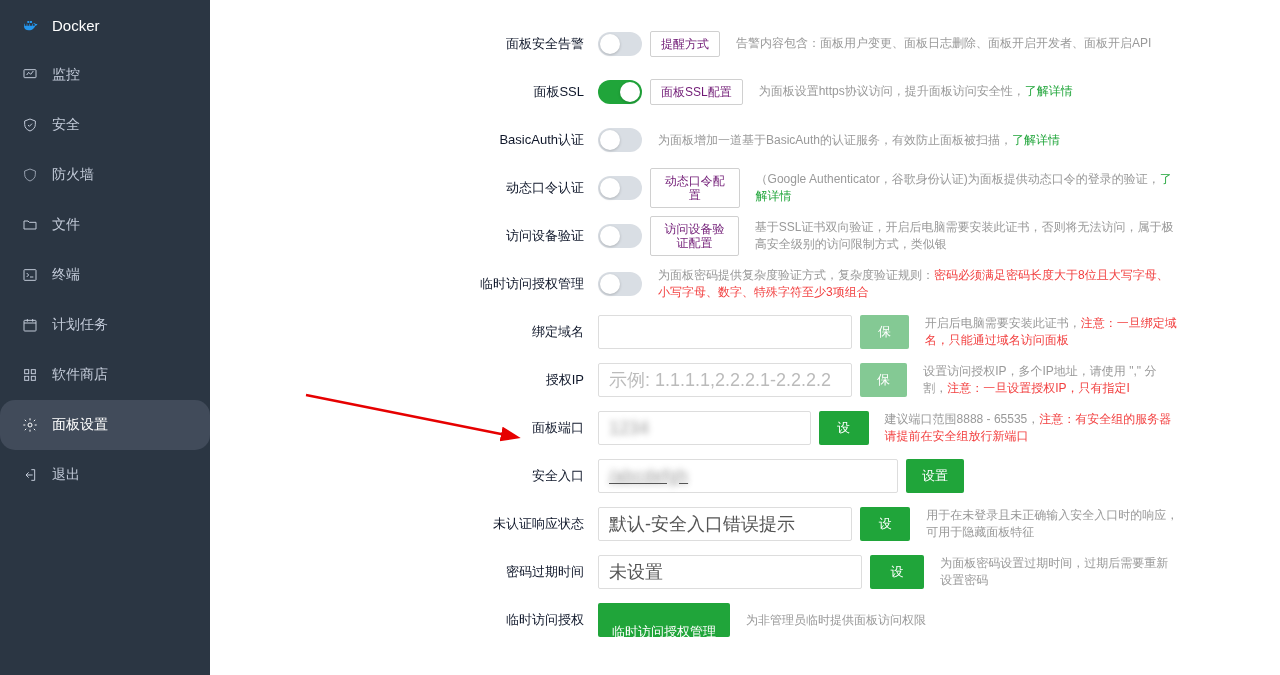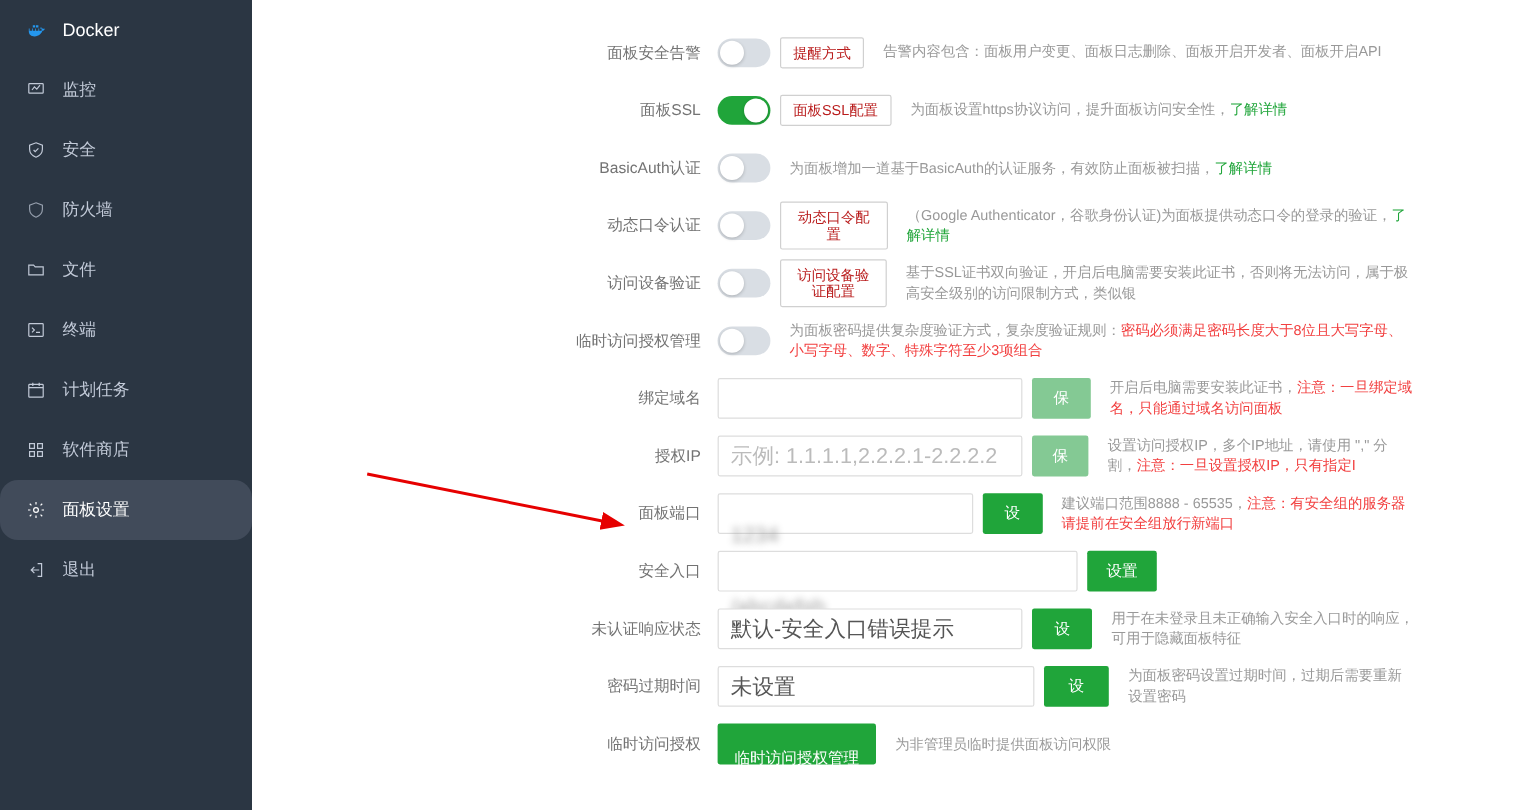--- a/index.html
+++ b/index.html
@@ -8,41 +8,41 @@
 .sidebar { width: 210px; background: #2b3643; flex-shrink: 0; }
 .side-item { display: flex; align-items: center; height: 50px; padding: 0 22px; color: #c2cad8; cursor: pointer; font-size: 14px; }
 .side-item.active { background: #414b5a; color: #fff; border-radius: 15px; }
 .side-item .icon { width: 16px; height: 16px; margin-right: 14px; display: flex; align-items: center; justify-content: center; }
 .side-item svg { width: 16px; height: 16px; fill: none; stroke: currentColor; stroke-width: 1.5; }
 .side-item.docker { color: #fff; font-size: 15px; }
 .side-item.docker .icon svg { fill: #2496ed; stroke: none; width: 18px; height: 18px; }
 
 .main { flex: 1; background: #fff; padding: 20px 0 0 0; overflow: hidden; position: relative; }
 .row { display: flex; align-items: center; min-height: 48px; padding: 0 0 0 0; }
-.row-label { width: 388px; text-align: right; padding-right: 14px; color: #737373; font-size: 13px; flex-shrink: 0; }
+.row-label { width: 388px; text-align: right; padding-right: 14px; color: #0f172a; font-size: 13px; flex-shrink: 0; }
 .row-controls { display: flex; align-items: center; gap: 8px; flex: 1; }
 
 .toggle { width: 44px; height: 24px; border-radius: 12px; background: #d9dee4; position: relative; cursor: pointer; flex-shrink: 0; }
 .toggle::after { content: ""; position: absolute; width: 20px; height: 20px; border-radius: 50%; background: #fff; top: 2px; left: 2px; box-shadow: 0 1px 3px rgba(0,0,0,0.2); }
 .toggle.on { background: #20a53a; }
 .toggle.on::after { left: 22px; }
 
-.btn-outline { border: 1px solid #d0d0d0; background: #fff; color: #b91c1c; padding: 5px 10px; border-radius: 2px; cursor: pointer; font-size: 12px; line-height: 1.2; }
+.btn-outline { border: 1px solid #d0d0d0; background: #fff; color: #701a75; padding: 5px 10px; border-radius: 2px; cursor: pointer; font-size: 12px; line-height: 1.2; }
 .btn-green { background: #20a53a; color: #fff; border: none; padding: 0 16px; height: 34px; border-radius: 2px; cursor: pointer; font-size: 13px; line-height: 34px; }
 .btn-green-light { background: #84c994; color: #fff; border: none; padding: 0 16px; height: 34px; border-radius: 2px; cursor: pointer; font-size: 13px; line-height: 34px; }
 
 .desc { color: #999; font-size: 12px; margin-left: 8px; }
 .link-green { color: #20a53a; cursor: pointer; }
 .red { color: #f24040; }
 
 .text-input { width: 300px; height: 34px; border: 1px solid #ddd; border-radius: 2px; padding: 0 10px; font-size: 18px; color: #555; }
 .text-input::placeholder { color: #bbb; }
 
 .arrow { position: absolute; left: 86px; top: 370px; pointer-events: none; }
-.priv { color: transparent; text-shadow: 0 0 6px #999; user-select: none; margin-top: 36px; }
+.priv { color: transparent; text-shadow: 0 0 6px #999; user-select: none; }
 </style>
 </head>
 <body>
 
 <div class="layout">
   <div class="sidebar">
     <div class="side-item docker">
       <span class="icon">
           <svg viewBox="0 0 24 24">
             <path fill="#2496ed" d="M4 10h3v3H4zm4 0h3v3H8zm4 0h3v3h-3zm-4-4h3v3H8zm4 0h3v3h-3zm4 4h3v3h-3zM3 14c0 4 3 6 7 6 6 0 9-4 10-7 1 0 3-1 3-3-1 .5-2 .5-3 0-1-2-3-1-3 0H3z"></path>
@@ -211,21 +211,21 @@
             <span class="priv">1234</span>
           </div>
         <button class="btn-green">设置</button>
         <span class="desc"><span>建议端口范围8888 - 65535，</span><span class="red">注意：有安全组的服务器请提前在安全组放行新端口</span></span>
       </div>
     </div>
 
     <div class="row">
       <div class="row-label">安全入口</div>
       <div class="row-controls">
-        <div class="text-input" style="display:flex;">
+        <div class="text-input" style="display:flex;align-items:center;text-decoration:underline;">
             <span class="priv">/abcdefgh</span>
           </div>
         <button class="btn-green">设置</button>
       </div>
     </div>
 
     <div class="row">
       <div class="row-label">未认证响应状态</div>
       <div class="row-controls">
         <input class="text-input" value="默认-安全入口错误提示" style="">

